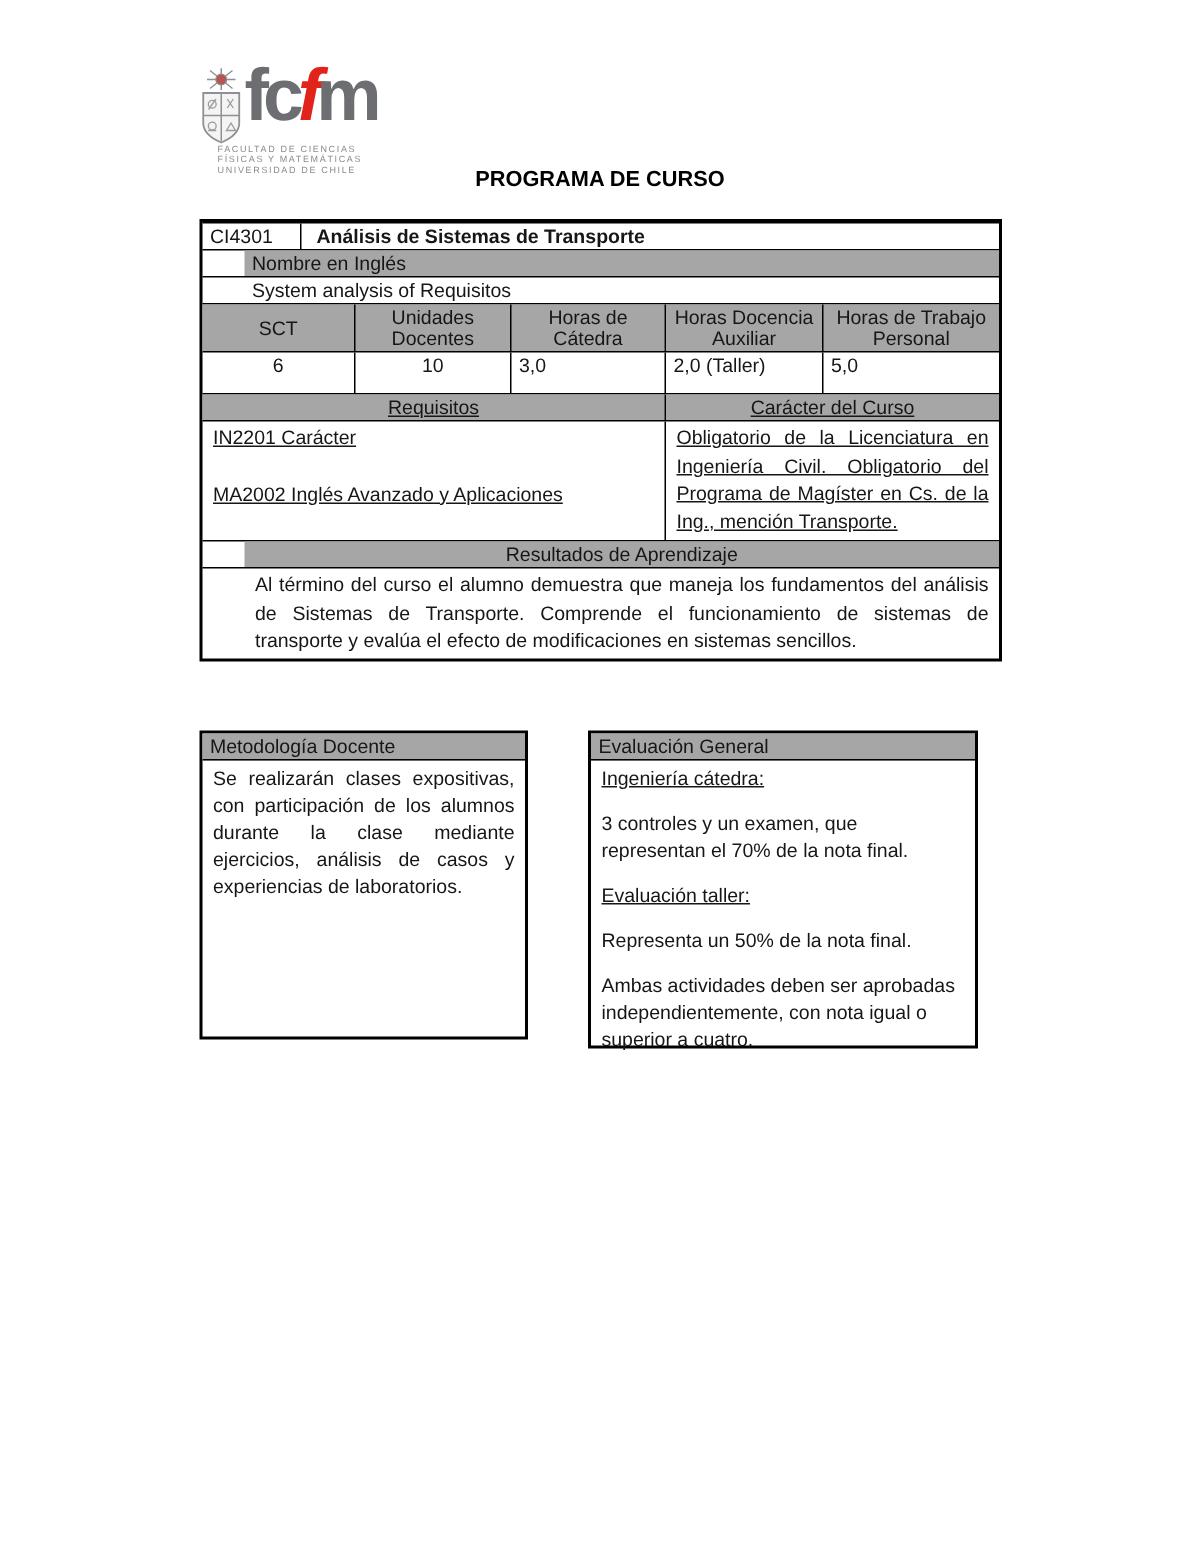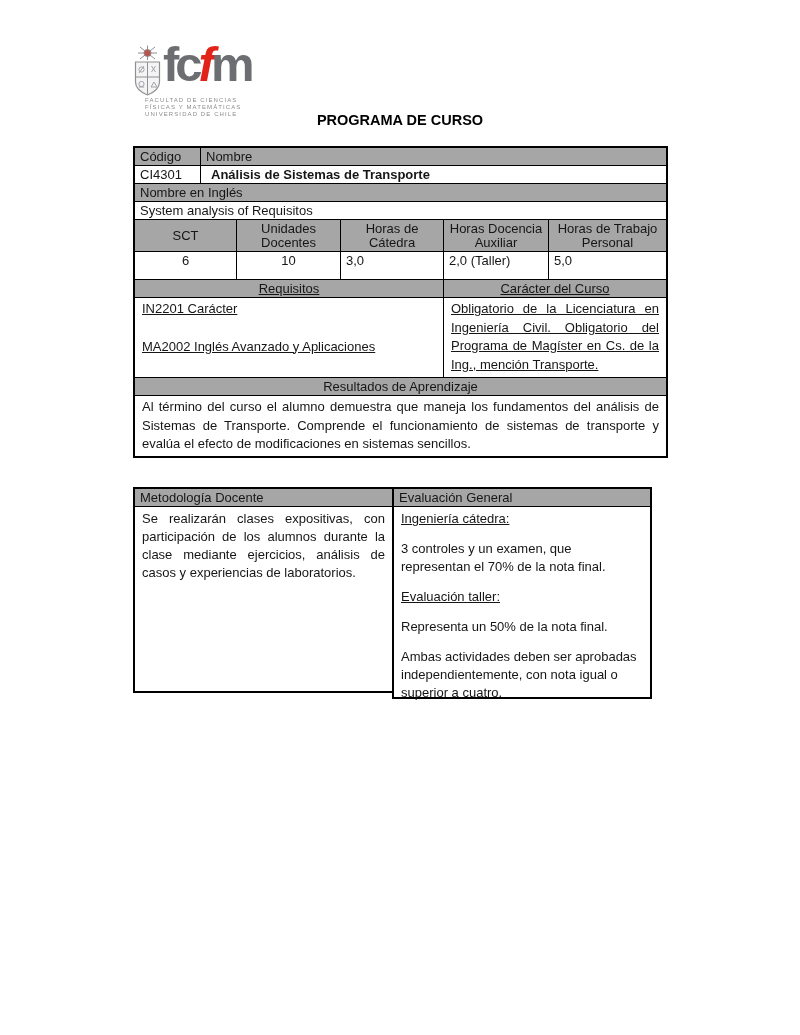--- a/index.html
+++ b/index.html
@@ -43,36 +43,36 @@
   .center { text-align: center; }
   .just { text-align: justify; }
   .bold { font-weight: bold; }
 
   
   .t1 {
     position: absolute; left: 133px; top: 146px; width: 535px;
     border: 2px solid #000; background: #fff;
   }
   .row-codigo-hdr, .row-codigo-val { grid-template-columns: 65px 1fr; }
-  .row-single { grid-template-columns: 1fr; }
+  .row-single { grid-template-columns: 1fr; padding-left: 28px; }
   .row-credits { grid-template-columns: 101px 104px 103px 105px 1fr; }
   .row-req { grid-template-columns: 308px 1fr; text-decoration: underline; }
   .h17 .cell { min-height: 16px; }
   .row-credits-hdr .cell {
     min-height: 31px; display: flex; align-items: center; justify-content: center;
     text-align: center; line-height: 14px; padding: 1px 4px;
   }
   .row-credits-val .cell { min-height: 27px; }
   .row-req-body .cell { min-height: 79px; padding: 2px 7px; line-height: 18.5px; }
   .req-line2 { margin-top: 19px; }
   .row-res-body .cell { min-height: 59px; padding: 2px 7px; line-height: 18.5px; }
 
   
   .t2col { position: absolute; border: 2px solid #000; background: #fff; }
-  .t2-left { left: 133px; top: 487px; width: 261px; height: 206px; }
+  .t2-left { left: 133px; top: 487px; width: 219px; height: 206px; }
   .t2-right { left: 392px; top: 487px; width: 260px; height: 212px; }
   .t2hdr {
     background: #a6a6a6; border-bottom: 1px solid #000;
     font-size: 13px; line-height: 15px; padding: 1px 5px; min-height: 17px;
   }
   .t2body { padding: 3px 7px; font-size: 13px; line-height: 18px; }
   .t2body p { margin: 0 0 12px; }
   .eval-heading { text-decoration: underline; }
 </style>
 </head>
@@ -106,24 +106,20 @@
       <div>FACULTAD DE CIENCIAS</div>
       <div>FÍSICAS Y MATEMÁTICAS</div>
       <div>UNIVERSIDAD DE CHILE</div>
     </div>
   </div>
 
   <div class="doc-title">PROGRAMA DE CURSO</div>
 
   <div class="t1">
 
-    <div class="row row-codigo-hdr h17 first">
-      <div class="cell hdr">Código</div>
-      <div class="cell hdr">Nombre</div>
-    </div>
 
     <div class="row row-codigo-val h17">
       <div class="cell">CI4301</div>
       <div class="cell bold" style="padding-left:10px">Análisis de Sistemas de Transporte</div>
     </div>
 
     <div class="row row-single h17">
       <div class="cell hdr">Nombre en Inglés</div>
     </div>
 

